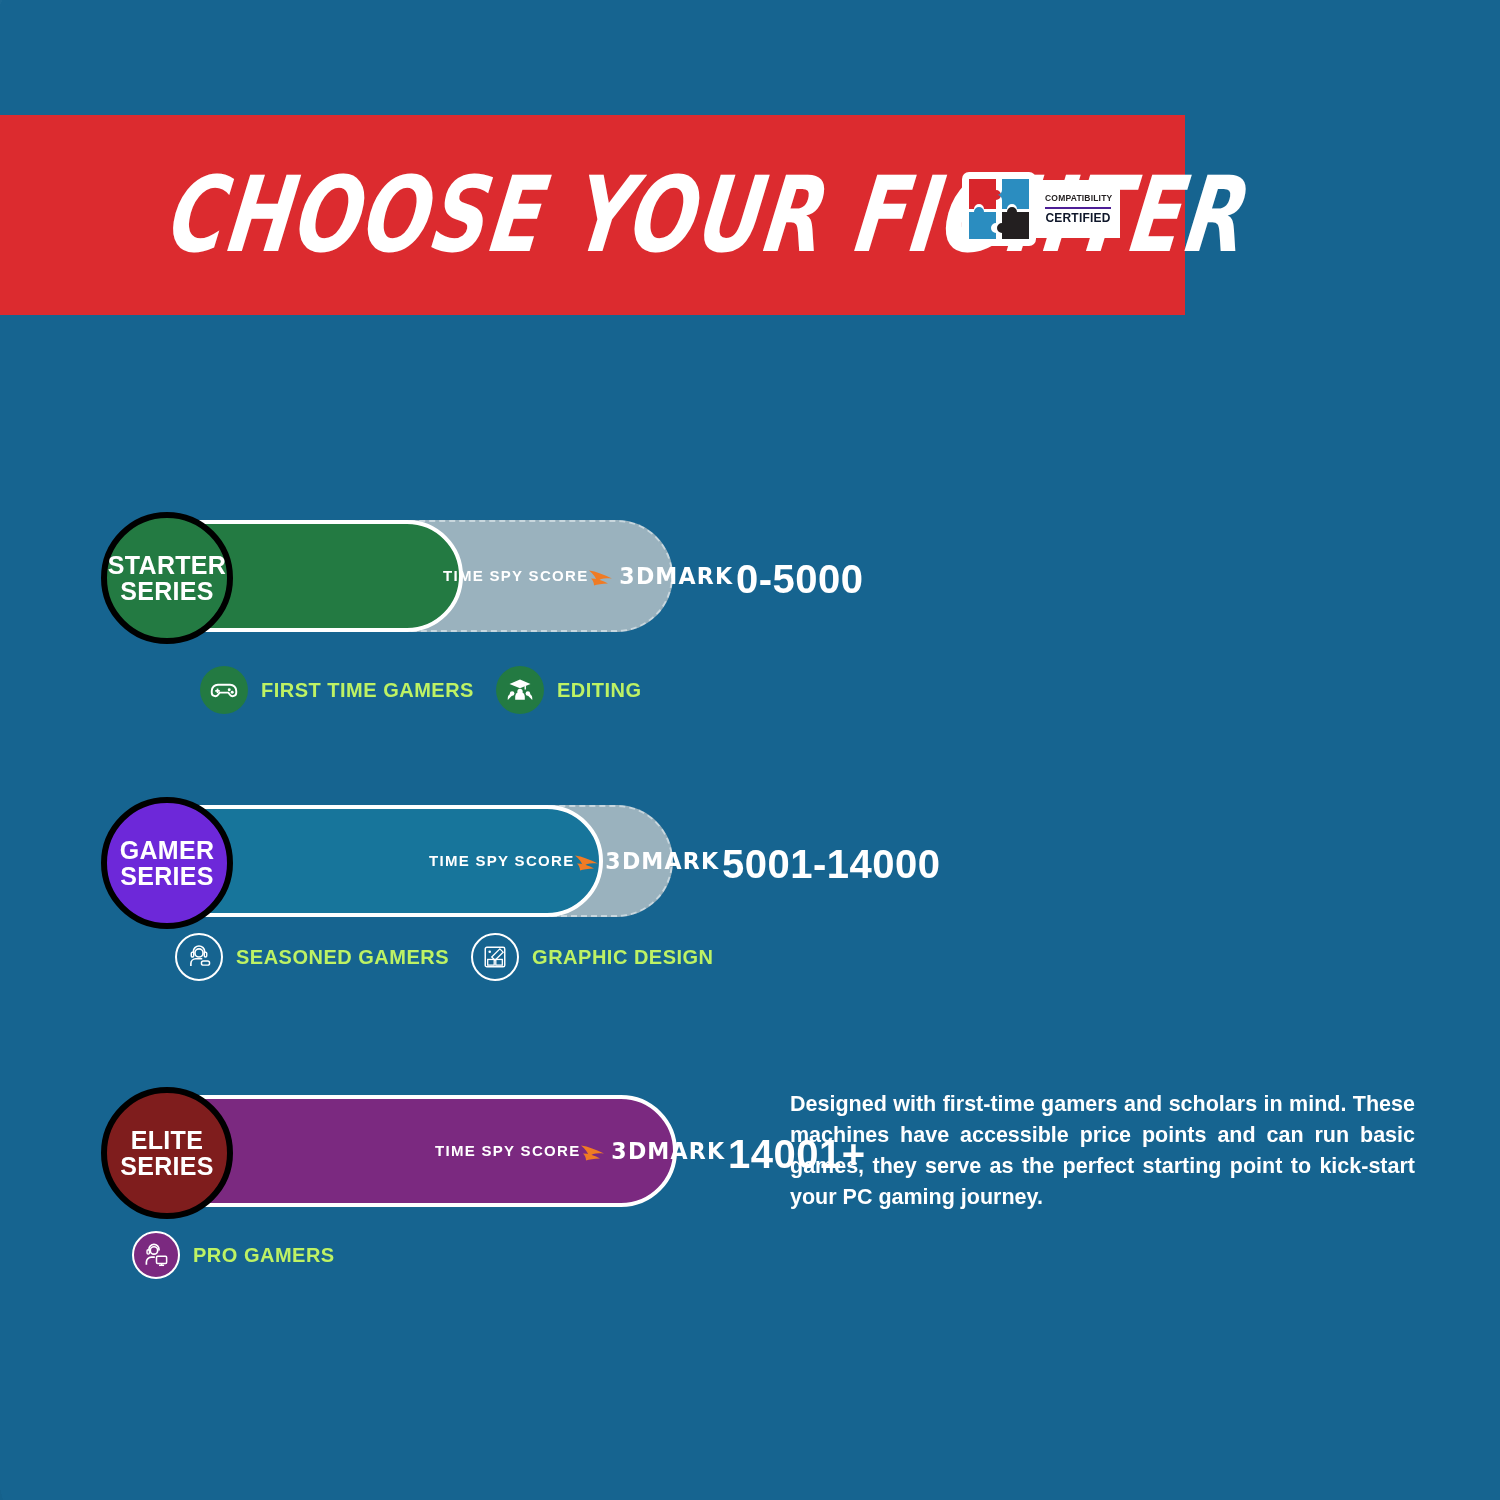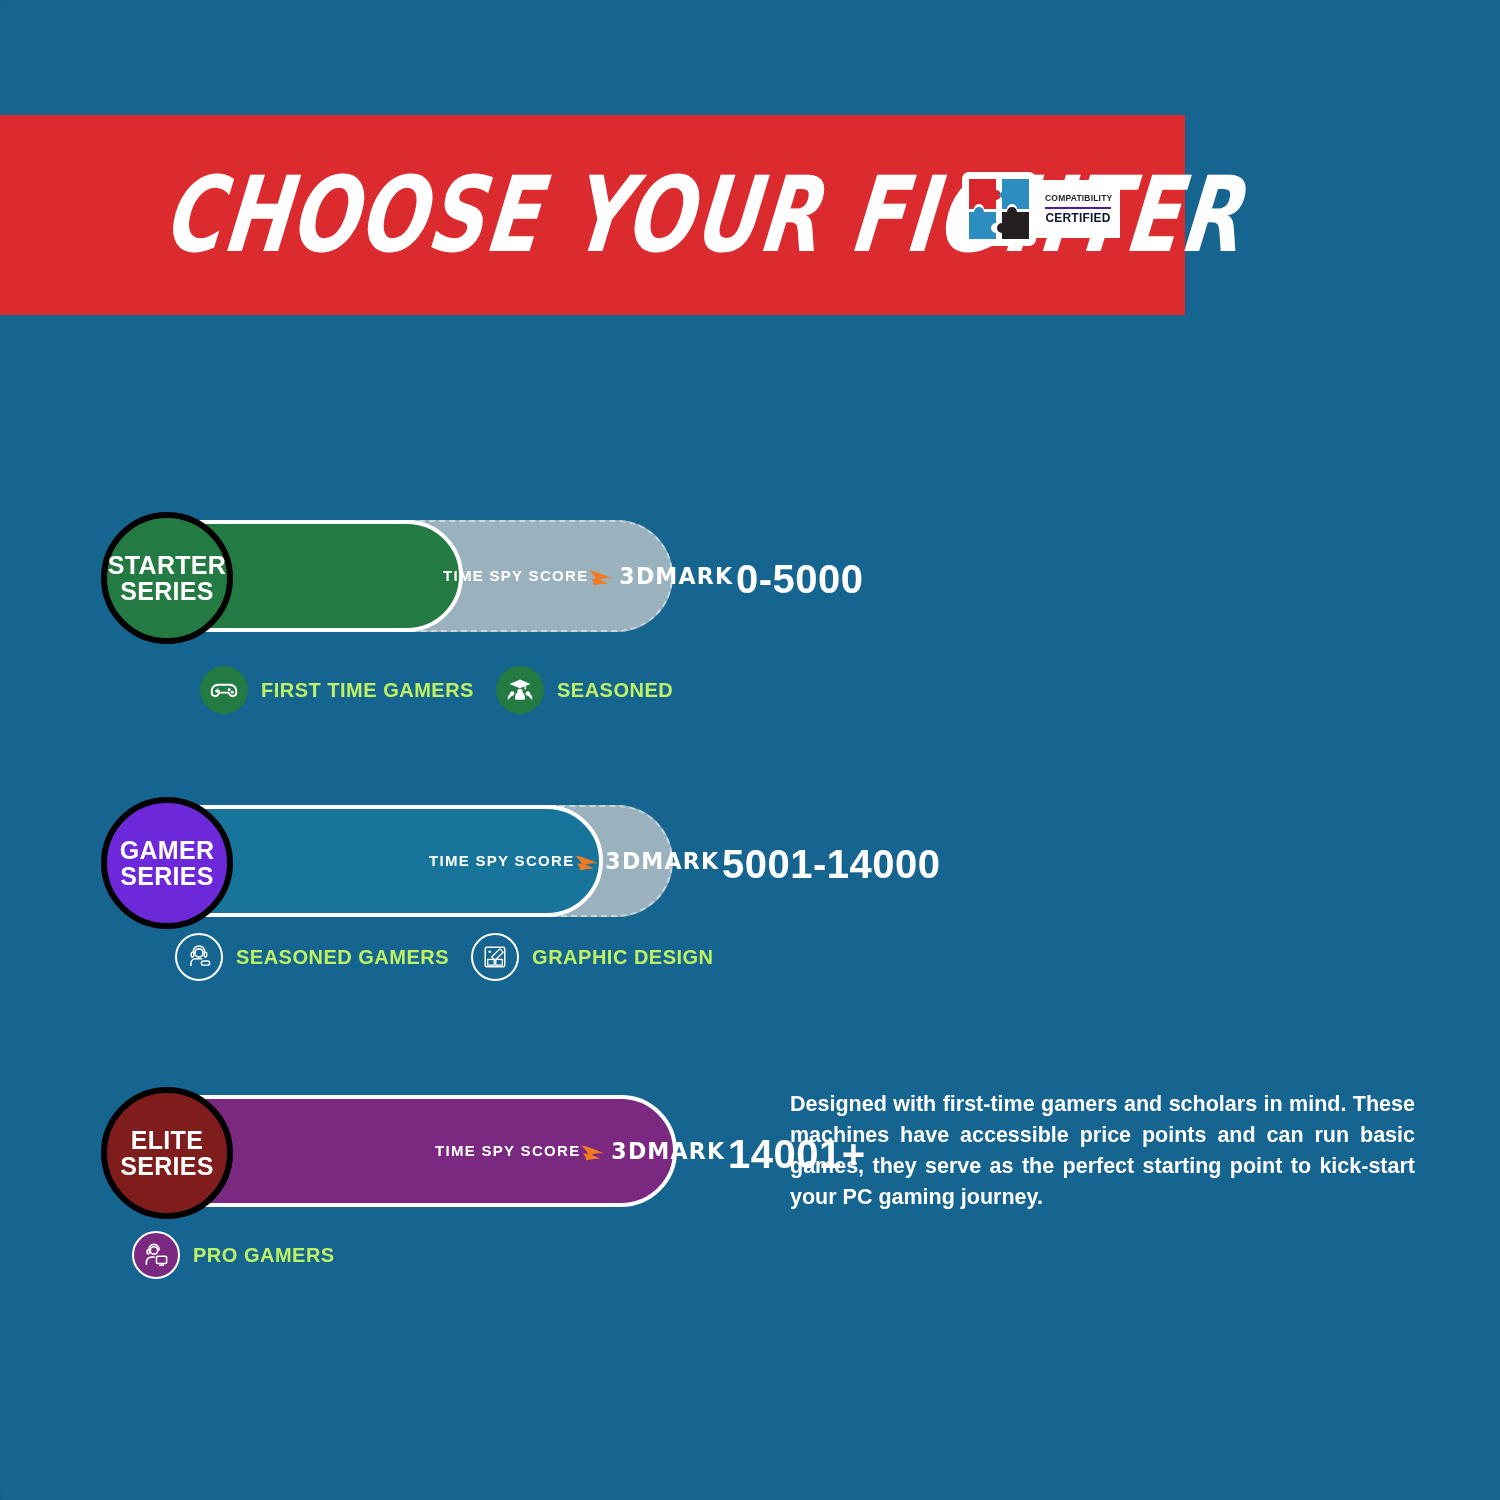--- a/index.html
+++ b/index.html
@@ -243,21 +243,21 @@
           <path d="M16 4 L28 9 L16 14 L4 9 Z" fill="#fff"></path>
           <path d="M22 11.5v4" stroke="#fff" stroke-width="1.6"></path>
           <circle cx="16" cy="17.5" r="3" fill="#fff"></circle>
           <path d="M10.5 27v-3.4a5.5 5.5 0 0 1 11 0V27z" fill="#fff"></path>
           <circle cx="7" cy="20" r="2.6" fill="#fff"></circle>
           <path d="M2 27.5v-2.6a5 5 0 0 1 5-5 5 5 0 0 1 2 .4" fill="#fff"></path>
           <circle cx="25" cy="20" r="2.6" fill="#fff"></circle>
           <path d="M30 27.5v-2.6a5 5 0 0 0-5-5 5 5 0 0 0-2 .4" fill="#fff"></path>
         </svg>
       </div>
-      <span class="tag-label">SEASONED</span>
+      <span class="tag-label">EDITING</span>
     </div>
   </div>
 
   <div class="desc desc-starter">Designed with first-time gamers and scholars in mind. These machines have accessible price points and can run basic games, they serve as the perfect starting point to kick-start your PC gaming journey.</div>
 </div>
 
 <div class="row row-gamer">
   <div class="tier-visual">
     <div class="track">
       <div class="fill fill-gamer"></div>

